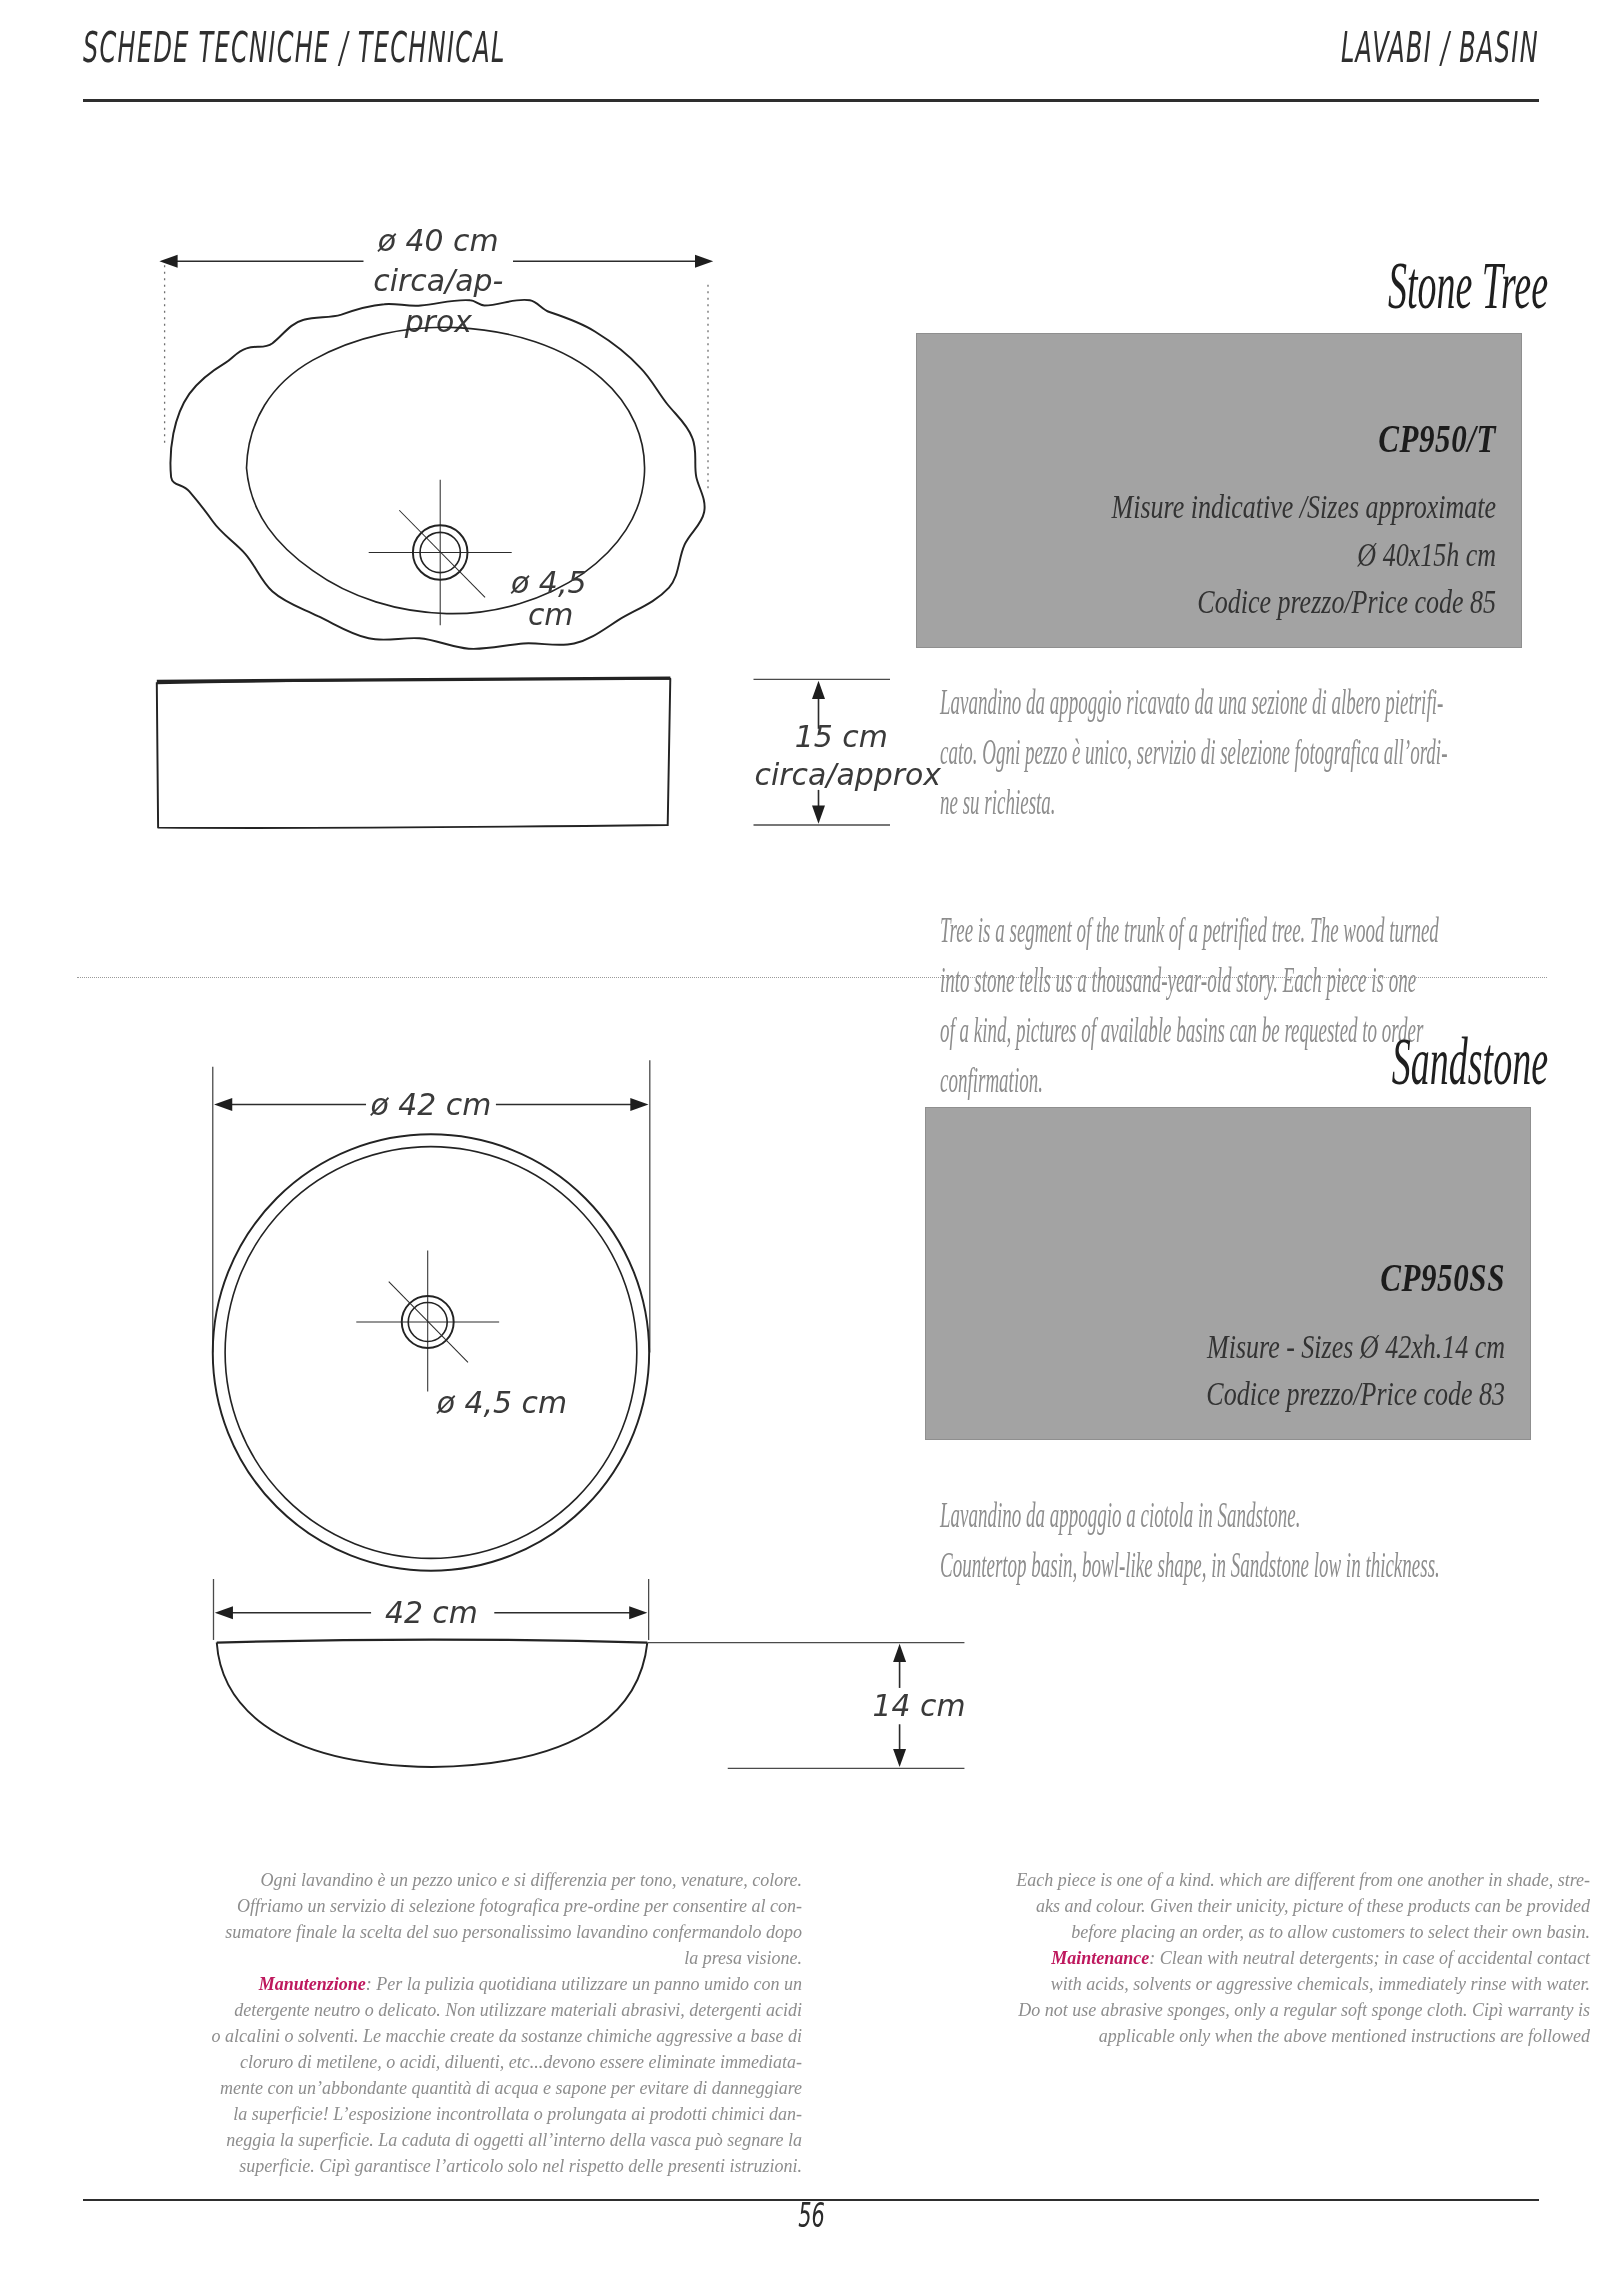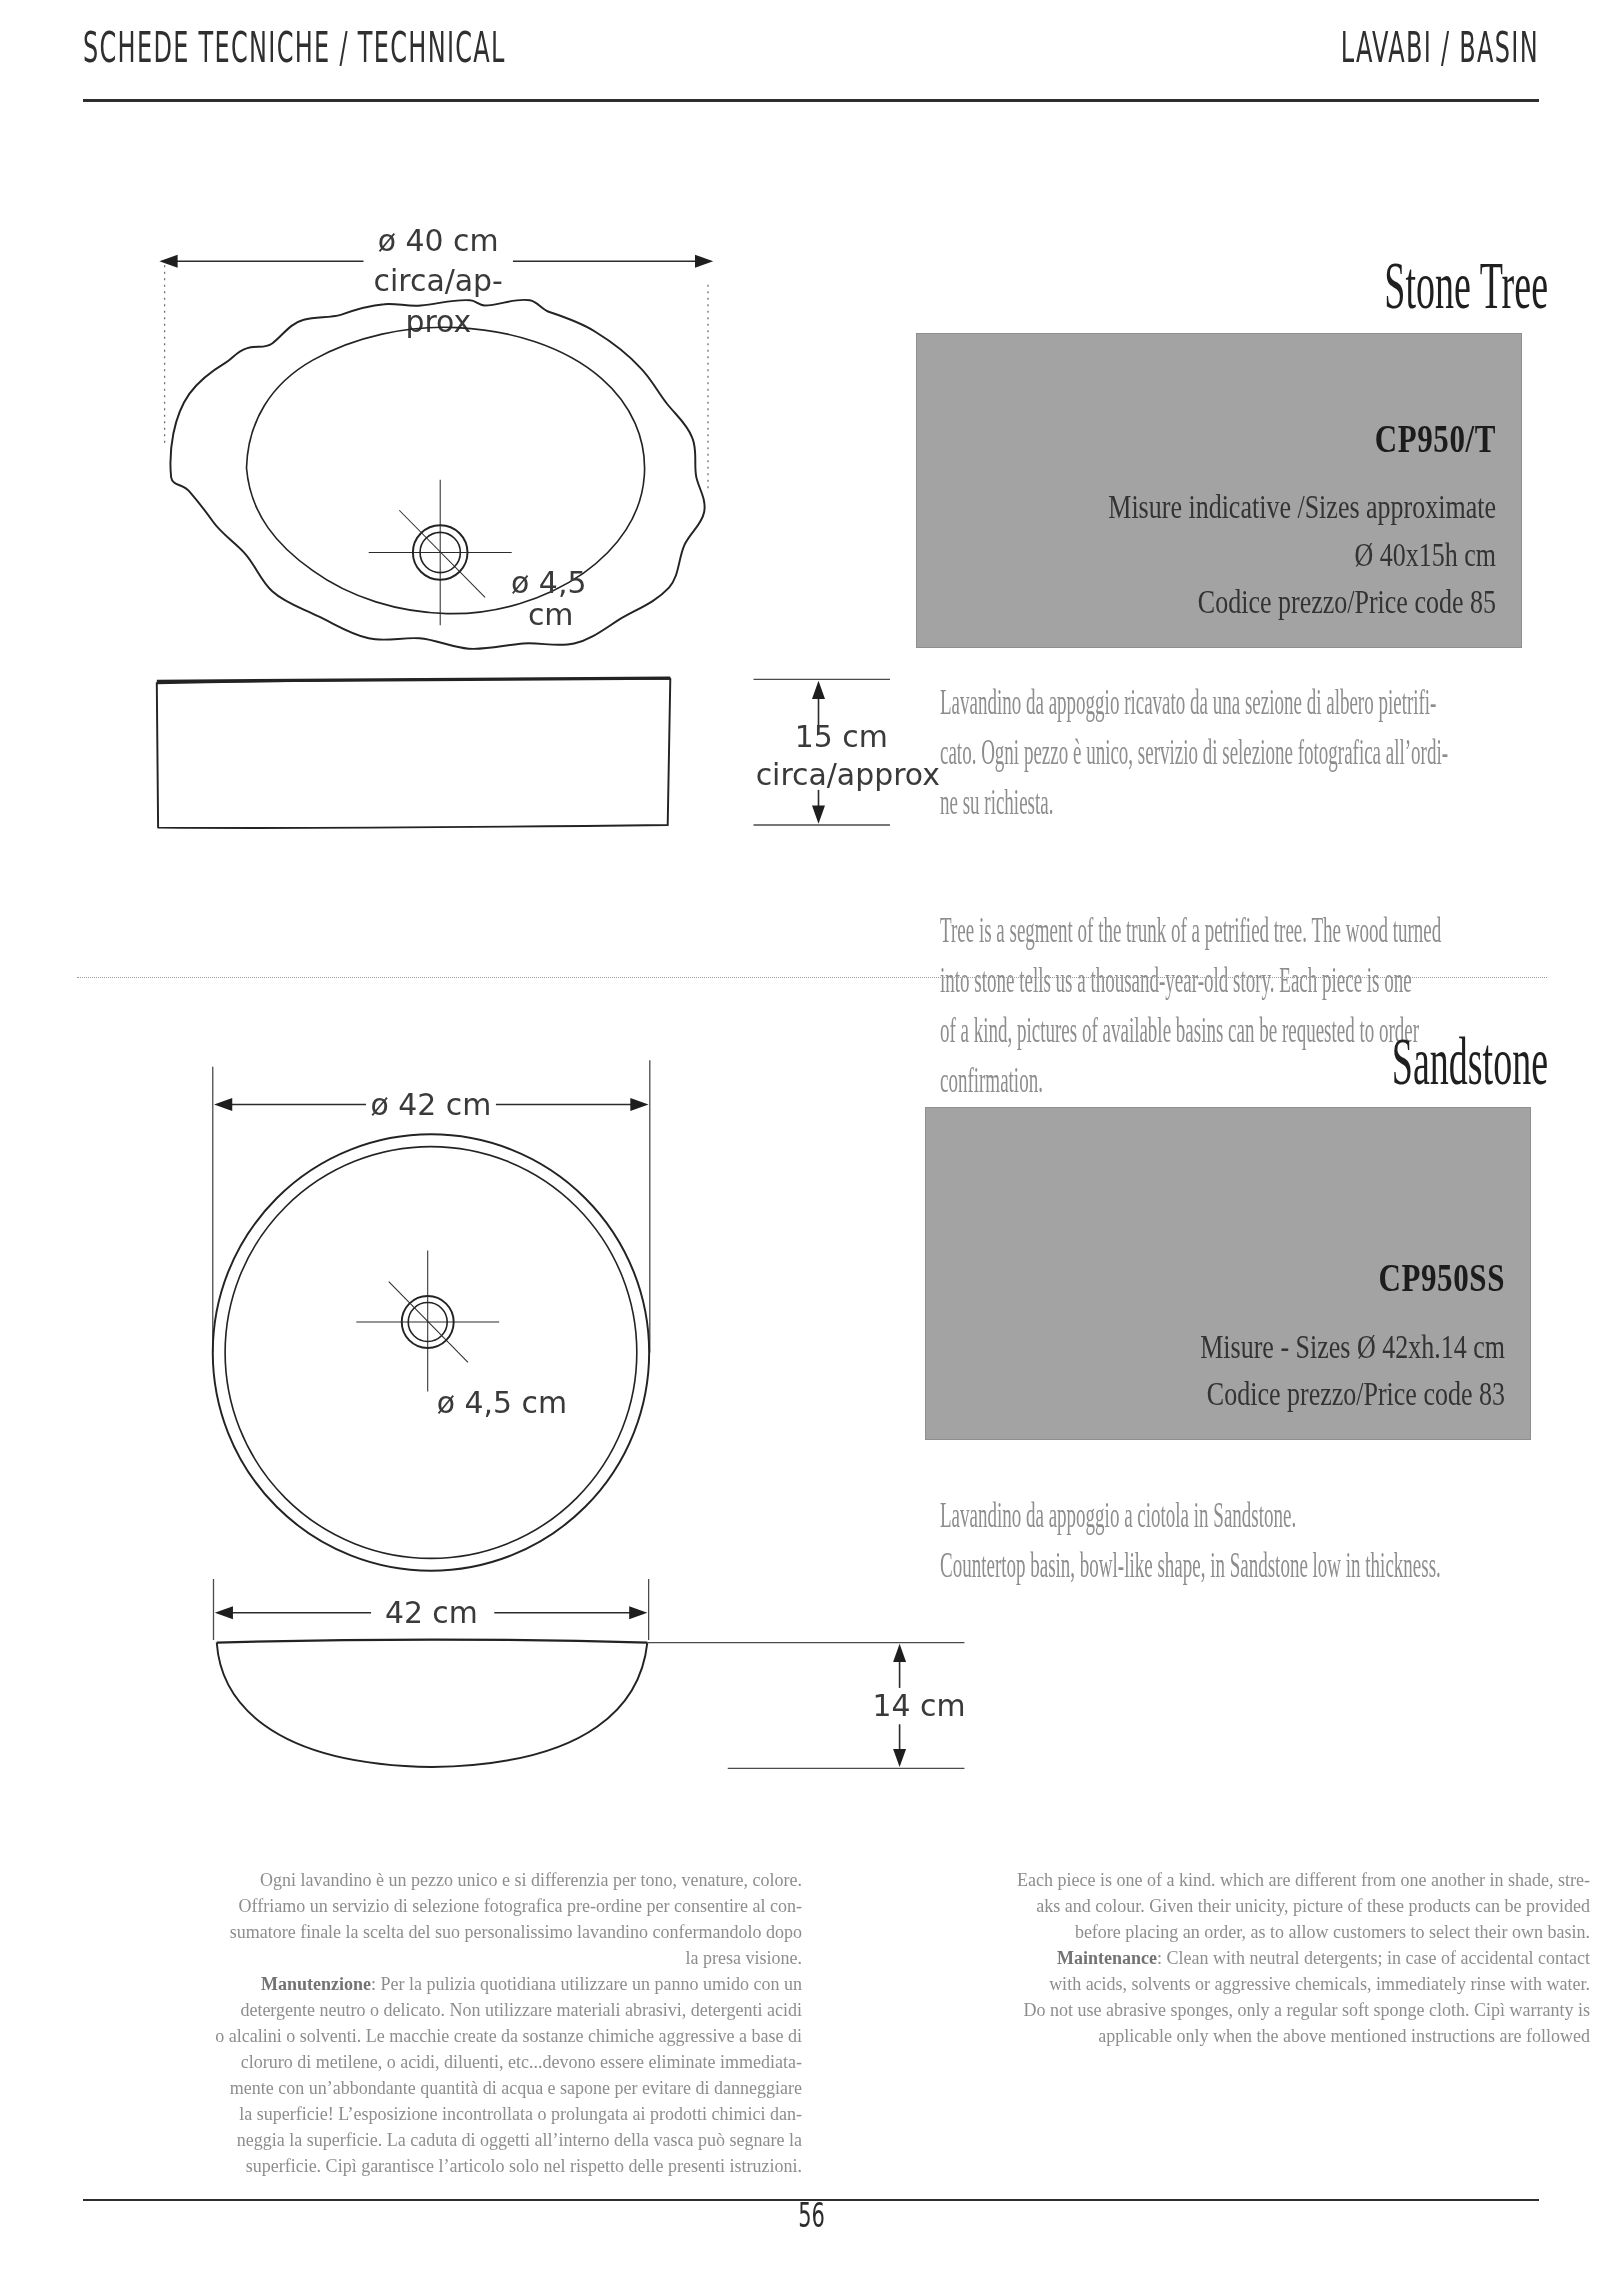--- a/index.html
+++ b/index.html
@@ -1,17 +1,17 @@
 <!DOCTYPE html>
 <html style="font-size:10.4px"><head>
 <meta charset="utf-8">
 <style>
   html,body{margin:0;padding:0;background:#e8e8e8;}
   #page{position:relative;width:1623px;height:2295px;background:#ffffff;overflow:hidden;
-        font-family:"Liberation Serif",serif;color:#2f2f2f;}
+        font-family:"Liberation Serif",serif;color:#2f2f2f;font-style:italic;}
 
   
   .hdr{position:absolute;top:38px;height:57px;line-height:60px;
        font-family:"DejaVu Sans",sans-serif;font-size:24px;letter-spacing:1.3px;
        color:#2f2f2f;transform:scaleY(1.75);white-space:nowrap;}
   .hdr-left{left:83px;transform-origin:0 100%;}
   .hdr-right{right:84px;transform-origin:100% 100%;text-align:right;}
   .rule{position:absolute;left:83px;width:1456px;height:2.6px;background:#2e2e2e;}
   #header-rule{top:99px;}
   #footer-rule{top:2199px;height:1.9px;}
@@ -41,21 +41,21 @@
   .desc{position:absolute;left:940px;width:617px;font-size:19px;line-height:27px;
        color:#8d8d8d;white-space:pre-line;transform:scaleY(1.85);transform-origin:0 0;}
   #desc-stonetree-it{top:677px;}
   #desc-stonetree-en{top:905px;}
   #desc-sandstone-it{top:1490px;}
   #desc-sandstone-en{top:1490px;padding-top:27px;}
 
   
   .footnote{position:absolute;top:1867px;width:718px;font-size:18px;line-height:26px;
        color:#8d8d8d;white-space:pre-line;text-align:right;}
-  .footnote b{color:#737373;}
+  .footnote b{color:#be185d;}
   #footnote-left{left:84px;}
   #footnote-right{left:872px;}
 
   
   .drawing{position:absolute;}
   #draw-stonetree-top{left:149px;top:195px;}
   #draw-stonetree-side{left:149px;top:669px;}
   #draw-sandstone-top{left:182px;top:1059px;}
   #draw-sandstone-side{left:182px;top:1579px;}
 

